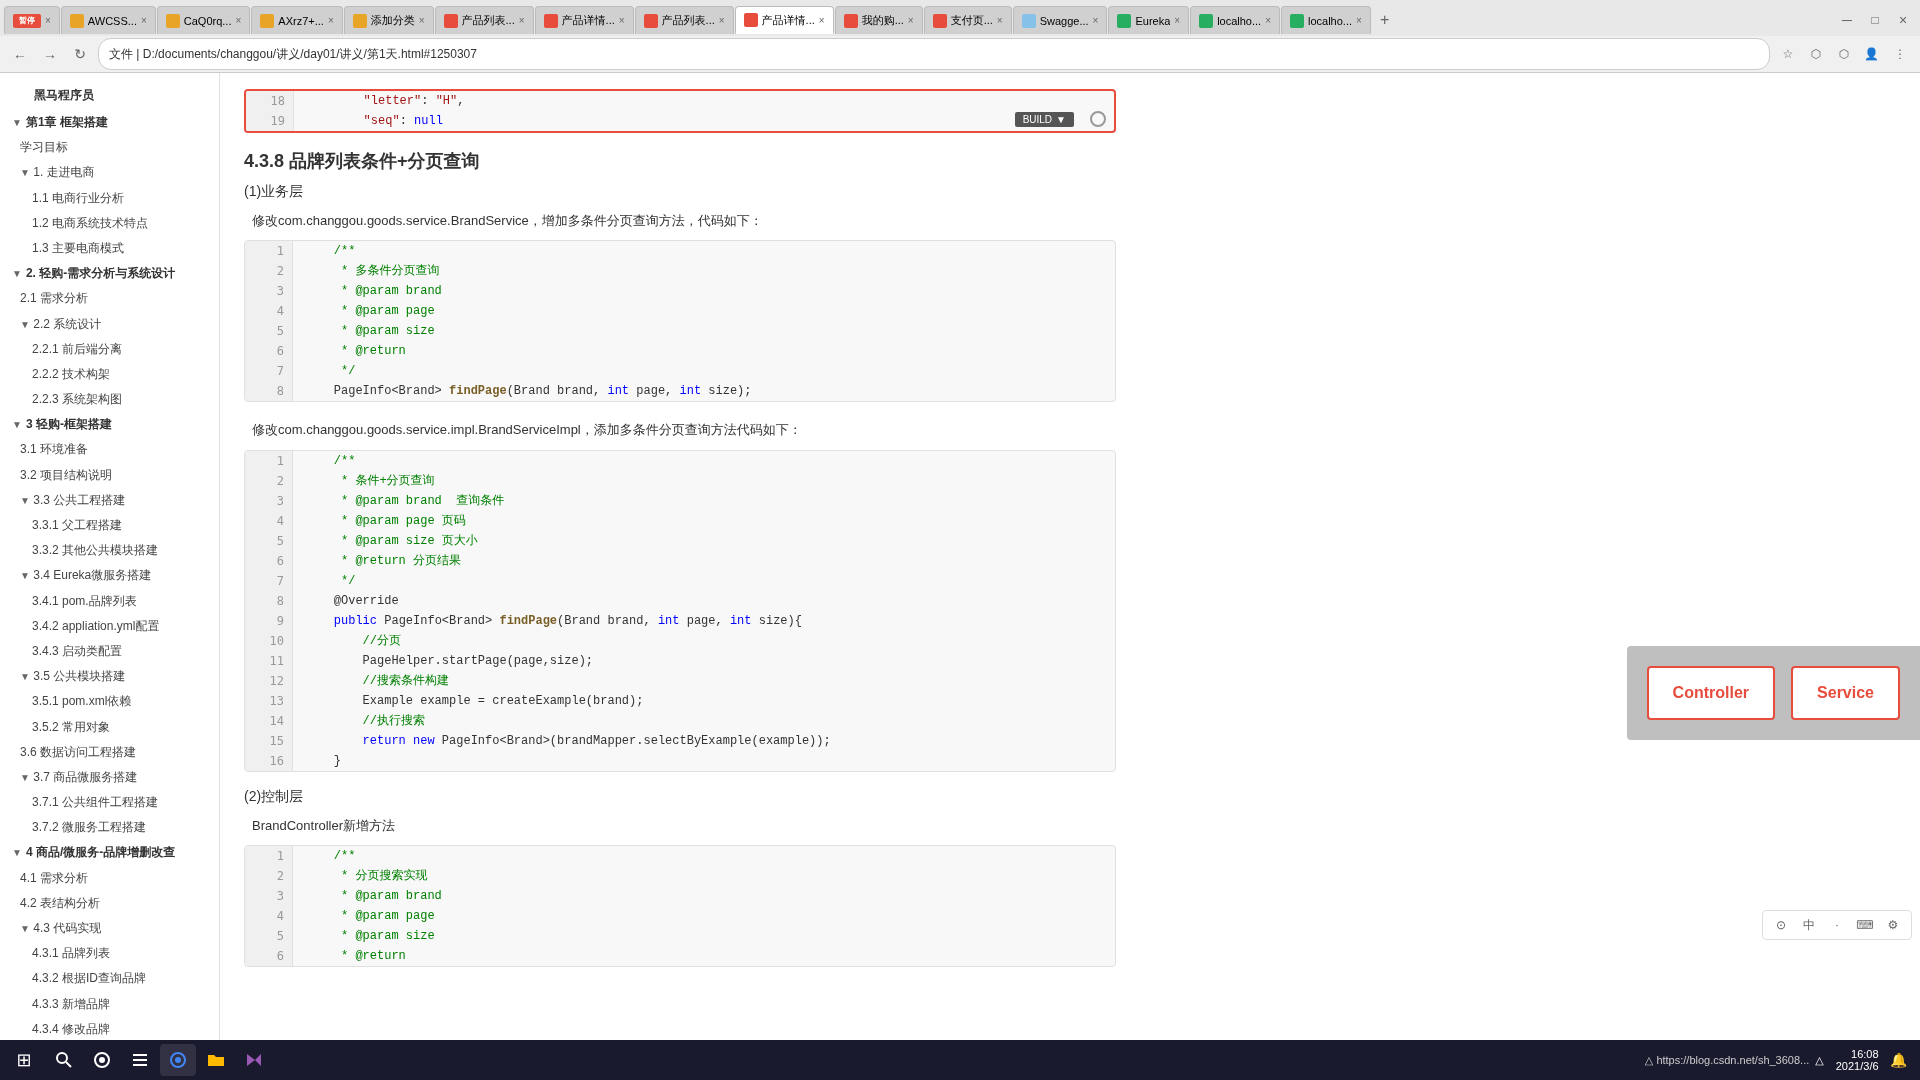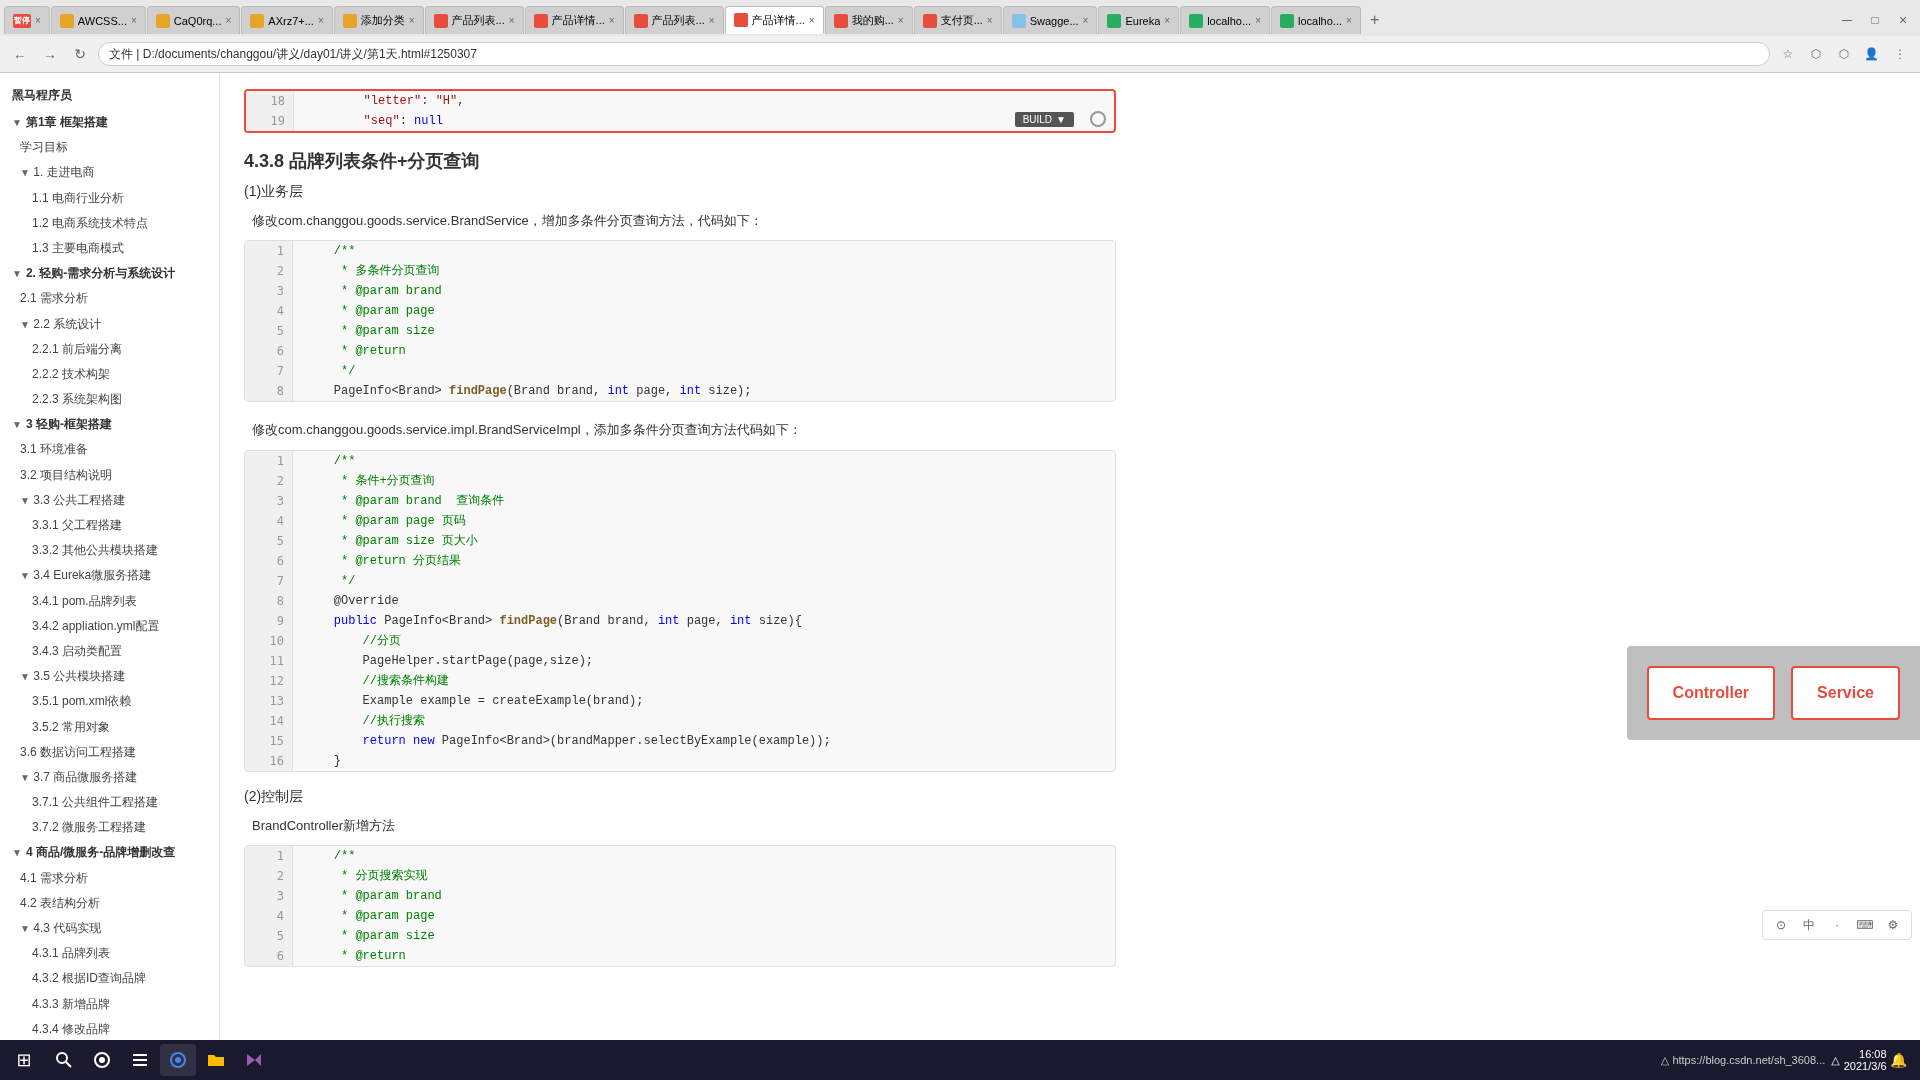--- a/index.html
+++ b/index.html
@@ -9,31 +9,31 @@
     .browser-chrome { background: #f0f0f0; border-bottom: 1px solid #ccc; }
     .tab-bar { display: flex; align-items: center; background: #e8e8e8; padding: 4px 4px 0; height: 36px; gap: 1px; font-size: 11px; }
     .tab { display: flex; align-items: center; background: #d0d0d0; padding: 0 8px; height: 28px; border-radius: 4px 4px 0 0; white-space: nowrap; gap: 4px; max-width: 140px; overflow: hidden; cursor: pointer; border: 1px solid #bbb; border-bottom: none; }
     .tab.active { background: #fff; border-bottom: 1px solid #fff; z-index: 1; }
     .tab-label { overflow: hidden; text-overflow: ellipsis; white-space: nowrap; font-size: 11px; }
     .tab-close { margin-left: auto; font-size: 10px; color: #666; flex-shrink: 0; }
     .tab-new { padding: 0 8px; font-size: 16px; color: #666; cursor: pointer; }
 
     .address-bar { display: flex; align-items: center; padding: 4px 8px; gap: 6px; height: 36px; background: #f0f0f0; }
     .nav-btn { width: 24px; height: 24px; display: flex; align-items: center; justify-content: center; cursor: pointer; color: #666; font-size: 14px; border-radius: 50%; }
-    .url-bar { flex: 1; height: 24px; border: 1px solid #ccc; border-radius: 13px; padding: 0 10px; font-size: 12px; background: #fff; display: flex; align-items: center; }
+    .url-bar { flex: 1; height: 32px; border: 1px solid #ccc; border-radius: 13px; padding: 0 10px; font-size: 12px; background: #fff; display: flex; align-items: center; }
     .url-text { font-size: 12px; color: #333; }
     .browser-actions { display: flex; gap: 4px; }
     .browser-action { width: 24px; height: 24px; display: flex; align-items: center; justify-content: center; cursor: pointer; color: #666; font-size: 12px; }
 
     
     .main-layout { display: flex; flex: 1; overflow: hidden; }
 
     
     .sidebar { width: 220px; background: #fff; border-right: 1px solid #e0e0e0; overflow-y: auto; padding: 8px 0; font-size: 12px; flex-shrink: 0; }
-    .sidebar-title { padding: 6px 12px; font-weight: bold; color: #333; }
+    .sidebar-title { padding: 6px 12px; font-weight: bold; color: #333; margin-left: 22px; }
     .sidebar-item { padding: 3px 12px 3px 20px; cursor: pointer; color: #444; line-height: 1.6; }
     .sidebar-item.level1 { padding-left: 12px; font-weight: bold; color: #333; display: flex; align-items: center; gap: 4px; }
     .sidebar-item.level2 { padding-left: 20px; }
     .sidebar-item.level3 { padding-left: 32px; }
     .expand-icon { font-size: 10px; color: #666; }
 
     
     .content-area { flex: 1; overflow-y: auto; padding: 0; position: relative; }
     .content-inner { padding: 16px 24px; max-width: 920px; }
     .code-block { background: #f8f8f8; border: 1px solid #e0e0e0; border-radius: 4px; overflow-x: auto; position: relative; }
@@ -59,42 +59,42 @@
     
     .bottom-toolbar { position: fixed; bottom: 140px; right: 8px; display: flex; gap: 4px; background: rgba(255,255,255,0.9); border: 1px solid #ddd; border-radius: 4px; padding: 2px 6px; z-index: 100; }
     .bottom-toolbar-btn { width: 24px; height: 24px; display: flex; align-items: center; justify-content: center; cursor: pointer; font-size: 12px; color: #666; }
 
     
     .taskbar { height: 40px; background: #1a1a2e; display: flex; align-items: center; padding: 0 4px; gap: 2px; flex-shrink: 0; }
     .taskbar-start { width: 40px; height: 32px; display: flex; align-items: center; justify-content: center; color: #fff; font-size: 18px; cursor: pointer; }
     .taskbar-icon { width: 36px; height: 32px; display: flex; align-items: center; justify-content: center; cursor: pointer; border-radius: 4px; }
     .taskbar-icon svg { width: 20px; height: 20px; }
     .taskbar-spacer { flex: 1; }
-    .taskbar-right { display: flex; align-items: center; gap: 4px; padding-right: 8px; color: #fff; font-size: 11px; }
+    .taskbar-right { display: flex; align-items: center; gap: 12px; padding-right: 8px; color: #fff; font-size: 11px; }
     .systray { display: flex; align-items: center; gap: 6px; }
     .systray-text { color: #ccc; font-size: 11px; }
 
     
     ::-webkit-scrollbar { width: 6px; }
     ::-webkit-scrollbar-track { background: #f0f0f0; }
     ::-webkit-scrollbar-thumb { background: #bbb; border-radius: 3px; }
 
     .tab-favicon { width: 14px; height: 14px; border-radius: 2px; flex-shrink: 0; }
 
     .pause-icon { width: 36px; height: 36px; background: #e74c3c; color: #fff; display: flex; align-items: center; justify-content: center; font-size: 10px; font-weight: bold; border-radius: 4px; }
   </style>
 </head>
 <body>
 
 <div class="browser-chrome">
 
   <div class="tab-bar">
 
     <div class="tab" style="background:#d0d0d0">
-      <div class="pause-icon" style="width:18px;height:14px;background:#e74c3c;color:#fff;font-size:8px;display:flex;align-items:center;justify-content:center;border-radius:2px;flex-shrink:0;">暂停</div>
+      <div class="pause-icon" style="width:28px;height:14px;background:#e74c3c;color:#fff;font-size:8px;display:flex;align-items:center;justify-content:center;border-radius:2px;flex-shrink:0;">暂停</div>
       <span class="tab-close">×</span>
     </div>
 
     <div class="tab">
       <div class="tab-favicon" style="background:#e8a427;"></div>
       <span class="tab-label">AWCSS...</span>
       <span class="tab-close">×</span>
     </div>
     <div class="tab">
       <div class="tab-favicon" style="background:#e8a427;"></div>

